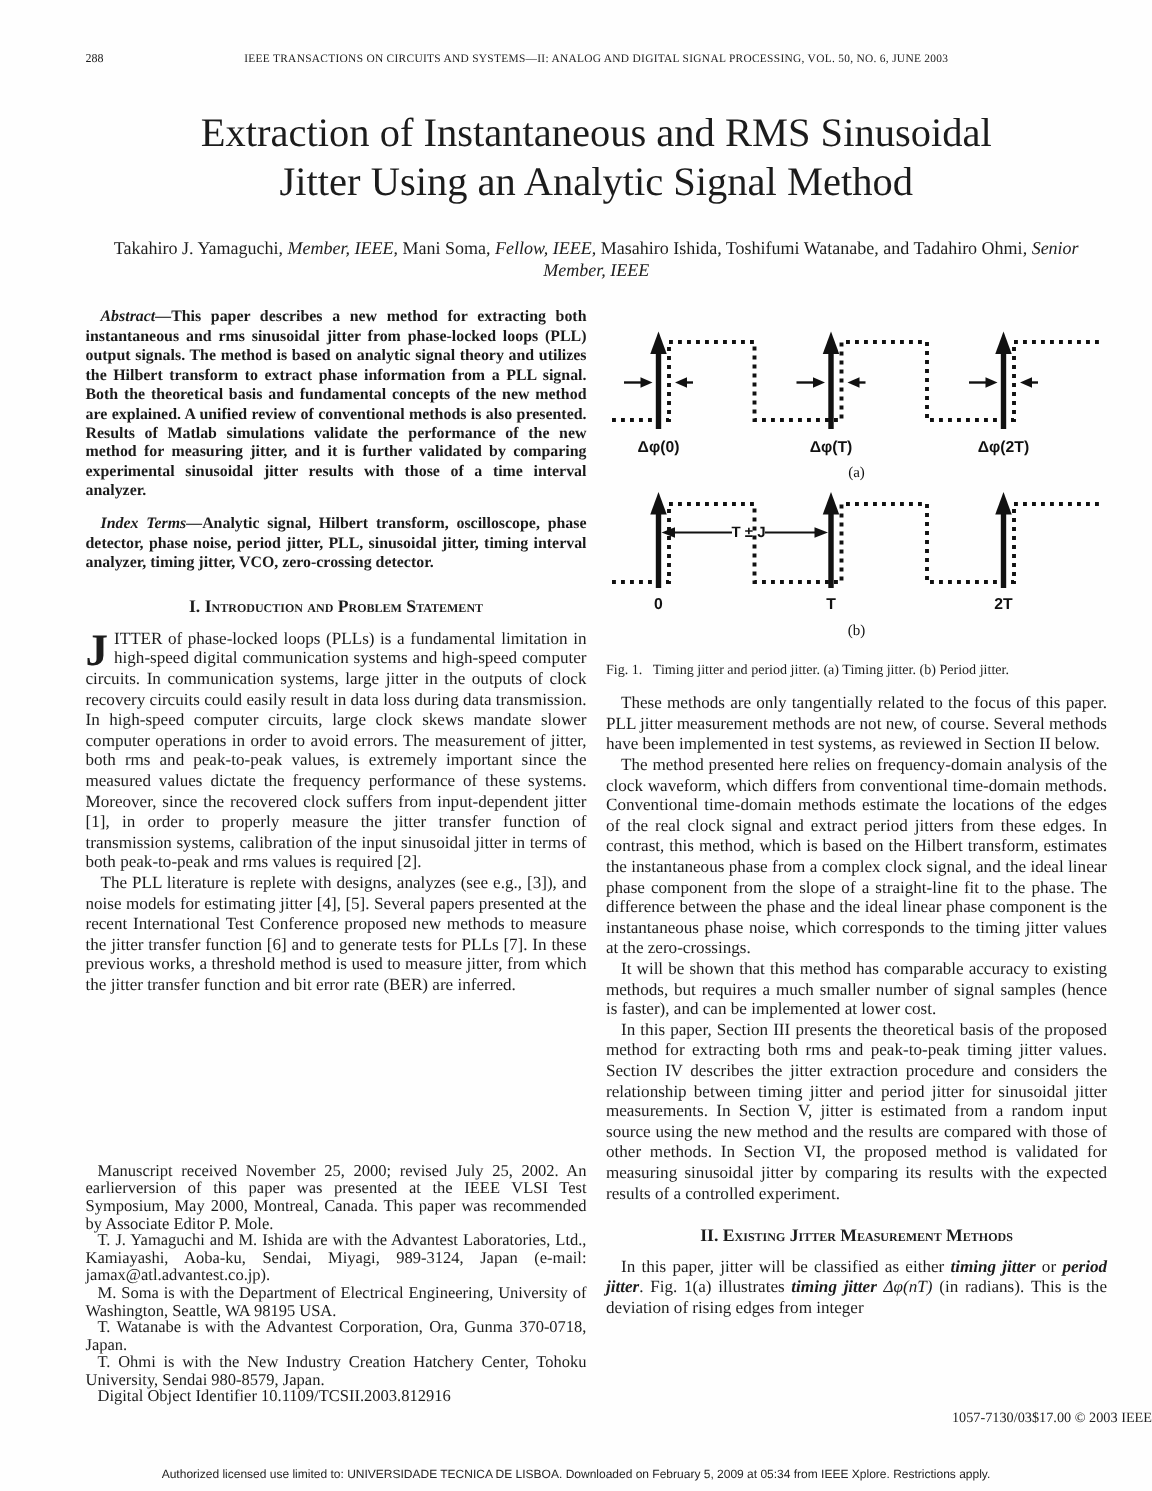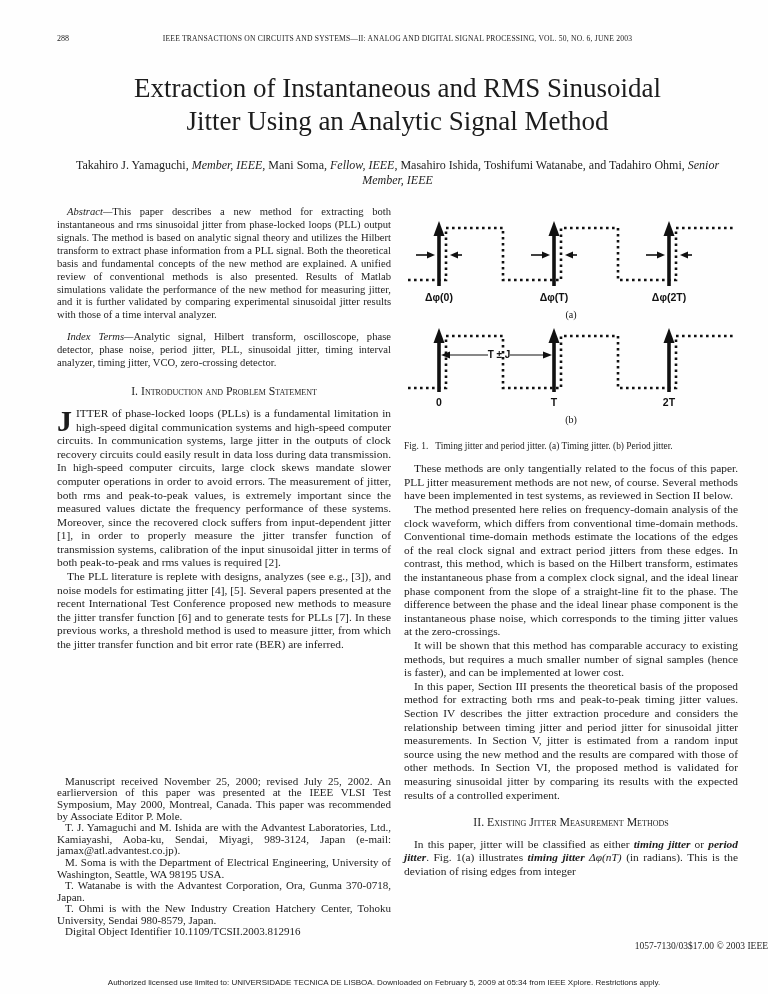--- a/index.html
+++ b/index.html
@@ -22,24 +22,24 @@
   .title{margin-top:26px;text-align:center;font-size:27px;line-height:1.22;}
   .authors{margin-top:20px;text-align:center;font-size:12px;line-height:1.3;}
   .authors .it{font-style:italic;}
   
   .columns{display:flex;gap:13px;margin-top:17px;height:742px;}
   .col{width:334px;box-sizing:border-box;}
   .col-left{display:flex;flex-direction:column;}
   .body-txt{font-size:11.4px;line-height:13.6px;text-align:justify;}
   .body-txt p{margin:0;}
   .body-txt p.ind{text-indent:10px;}
-  .abstract, .indexterms{font-size:10.6px;line-height:12.9px;font-weight:normal;text-align:justify;margin:0;text-indent:10px;}
+  .abstract, .indexterms{font-size:10.6px;line-height:12.9px;font-weight:bold;text-align:justify;margin:0;text-indent:10px;}
   .abstract .lbl,.indexterms .lbl{font-style:italic;}
   .indexterms{margin-top:9px;}
-  .sec-heading{font-variant:small-caps;text-align:center;font-size:11.8px;margin:14px 0 8px 0;font-weight:normal;}
+  .sec-heading{font-variant:small-caps;text-align:center;font-size:11.8px;margin:14px 0 8px 0;font-weight:bold;}
   .dropcap{float:left;font-size:30px;line-height:24px;padding:2px 4px 0 0;font-weight:bold;}
   
   .footnotes{margin-top:auto;font-size:11px;line-height:11.6px;text-align:justify;padding-bottom:10px;}
   .footnotes p{margin:0;text-indent:8px;}
   
   .figure{margin:2px 0 0 0;}
   .fig-caption{font-size:9.4px;line-height:1.3;margin-top:8px;margin-bottom:10px;text-align:left;}
   .fig-caption .cap-text{margin-left:7px;}
   svg text.wavelbl{font-family:"Liberation Sans", sans-serif;font-weight:bold;font-size:10.5px;fill:#111;text-anchor:middle;}
   svg text.fig-tag{font-family:"Liberation Serif", serif;font-size:10px;fill:#111;text-anchor:middle;font-weight:normal;}

